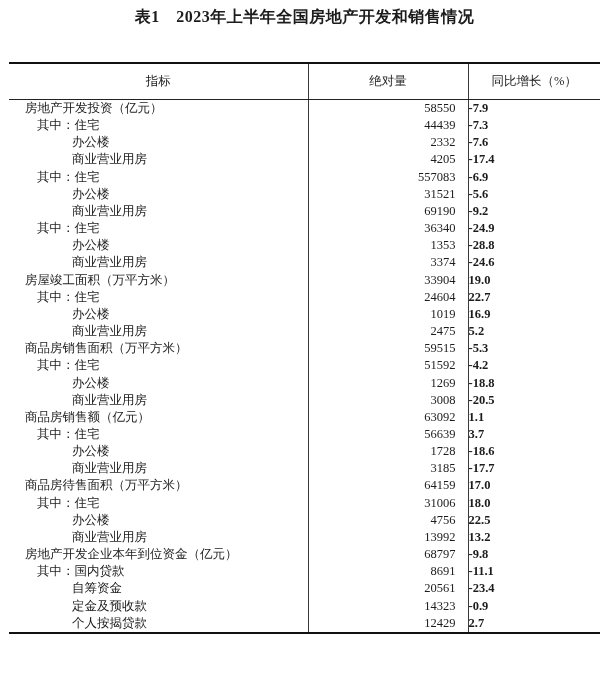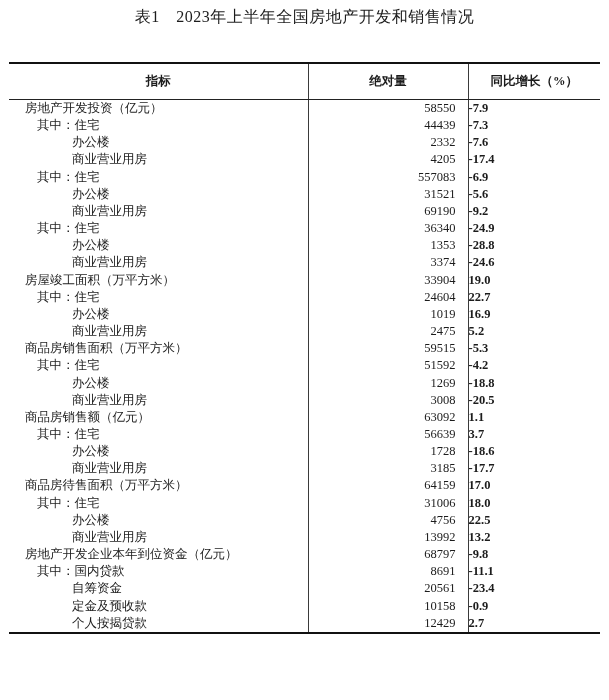--- a/index.html
+++ b/index.html
@@ -15,39 +15,39 @@
     color: #1c1c1c;
     overflow: hidden;
   }
   .page-title {
     position: absolute;
     top: 7px;
     left: 0;
     width: 609px;
     text-align: center;
     font-size: 16px;
-    font-weight: normal;
+    font-weight: bold;
     letter-spacing: 0.5px;
     white-space: pre;
   }
   table.stats {
     position: absolute;
     top: 62px;
     left: 9px;
     width: 591px;
     border-collapse: collapse;
     table-layout: fixed;
     border-top: 2.5px solid #111;
     border-bottom: 2.5px solid #111;
   }
   col.c1 { width: 299px; }
   col.c2 { width: 160px; }
   col.c3 { width: 132px; }
   thead th {
-    font-weight: bold;
+    font-weight: normal;
     font-size: 12.5px;
     height: 35px;
     vertical-align: middle;
     text-align: center;
     border-bottom: 1.5px solid #222;
     padding: 0;
   }
   th:nth-child(1), td:nth-child(1) { border-right: 1px solid #3a3a3a; }
   th:nth-child(2), td:nth-child(2) { border-right: 1px solid #3a3a3a; }
   tbody td {
@@ -224,21 +224,21 @@
         <td class="c-num">8691</td>
         <td class="c-pct">-11.1</td>
       </tr>
       <tr>
         <td class="c-ind indent-2">自筹资金</td>
         <td class="c-num">20561</td>
         <td class="c-pct">-23.4</td>
       </tr>
       <tr>
         <td class="c-ind indent-2">定金及预收款</td>
-        <td class="c-num">10158</td>
+        <td class="c-num">14323</td>
         <td class="c-pct">-0.9</td>
       </tr>
       <tr>
         <td class="c-ind indent-2">个人按揭贷款</td>
         <td class="c-num">12429</td>
         <td class="c-pct">2.7</td>
       </tr>
     </tbody>
 </table>
 

